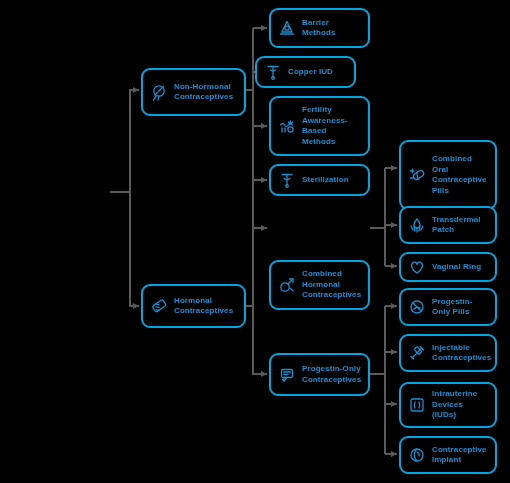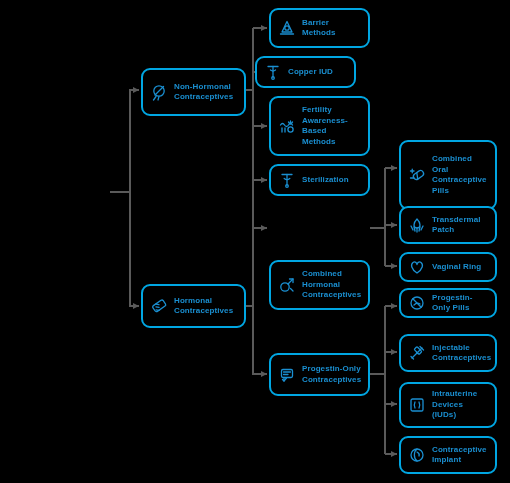--- a/index.html
+++ b/index.html
@@ -154,21 +154,21 @@
         <path d="M3 10 l2 4 M6 11 l1 4 M12 11 l-1 4 M15 10 l-2 4 M9 12 v4"></path>
       </svg>
       <span class="lbl">Transdermal Patch</span>
     </div>
     <div class="node" style="left: 399px; top: 252px; width: 98px; height: 30px;">
       <svg class="ico" viewBox="0 0 18 18" fill="none" stroke="#1a8fd1" stroke-width="1.3" stroke-linecap="round" stroke-linejoin="round">
         <path d="M9 15 C3 11 2.5 6.5 5 4.5 C7 3 9 5 9 6.5 C9 5 11 3 13 4.5 C15.5 6.5 15 11 9 15Z"></path>
       </svg>
       <span class="lbl">Vaginal Ring</span>
     </div>
-    <div class="node" style="left: 399px; top: 288px; width: 98px; height: 30px;">
+    <div class="node" style="left: 399px; top: 288px; width: 98px; height: 38px;">
       <svg class="ico" viewBox="0 0 18 18" fill="none" stroke="#1a8fd1" stroke-width="1.3" stroke-linecap="round" stroke-linejoin="round">
         <circle cx="9" cy="9" r="6"></circle>
         <path d="M4.8 4.8 L13.2 13.2"></path>
         <path d="M6 11 q3 -3 6 -1"></path>
       </svg>
       <span class="lbl">Progestin-Only Pills</span>
     </div>
     <div class="node" style="left: 399px; top: 334px; width: 98px; height: 38px; text-decoration: underline;">
       <svg class="ico" viewBox="0 0 18 18" fill="none" stroke="#1a8fd1" stroke-width="1.3" stroke-linecap="round" stroke-linejoin="round">
         <path d="M4 14 L14 4"></path>

